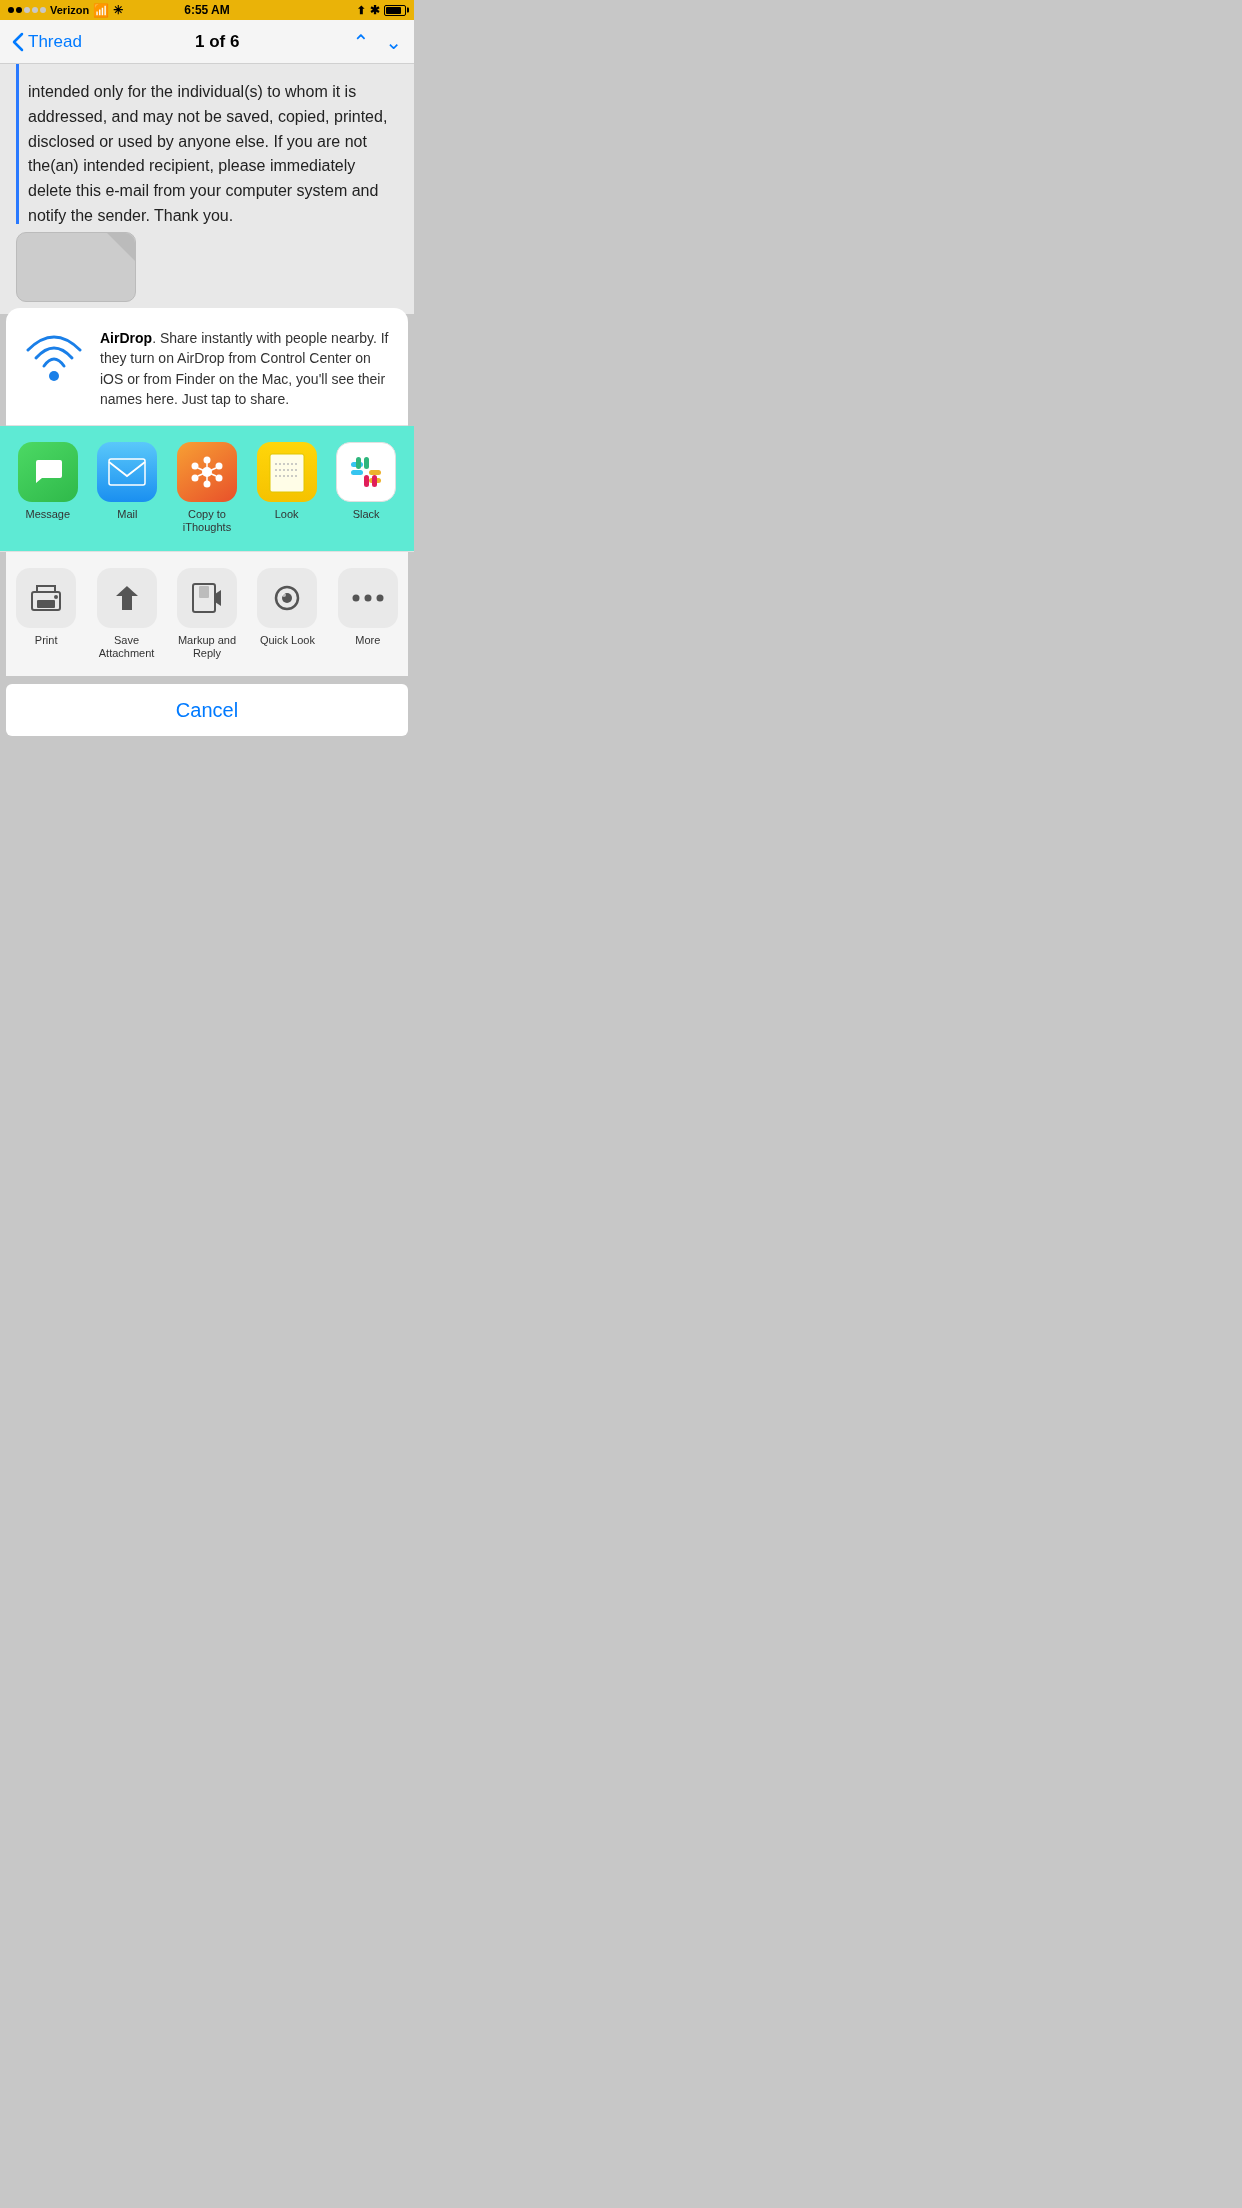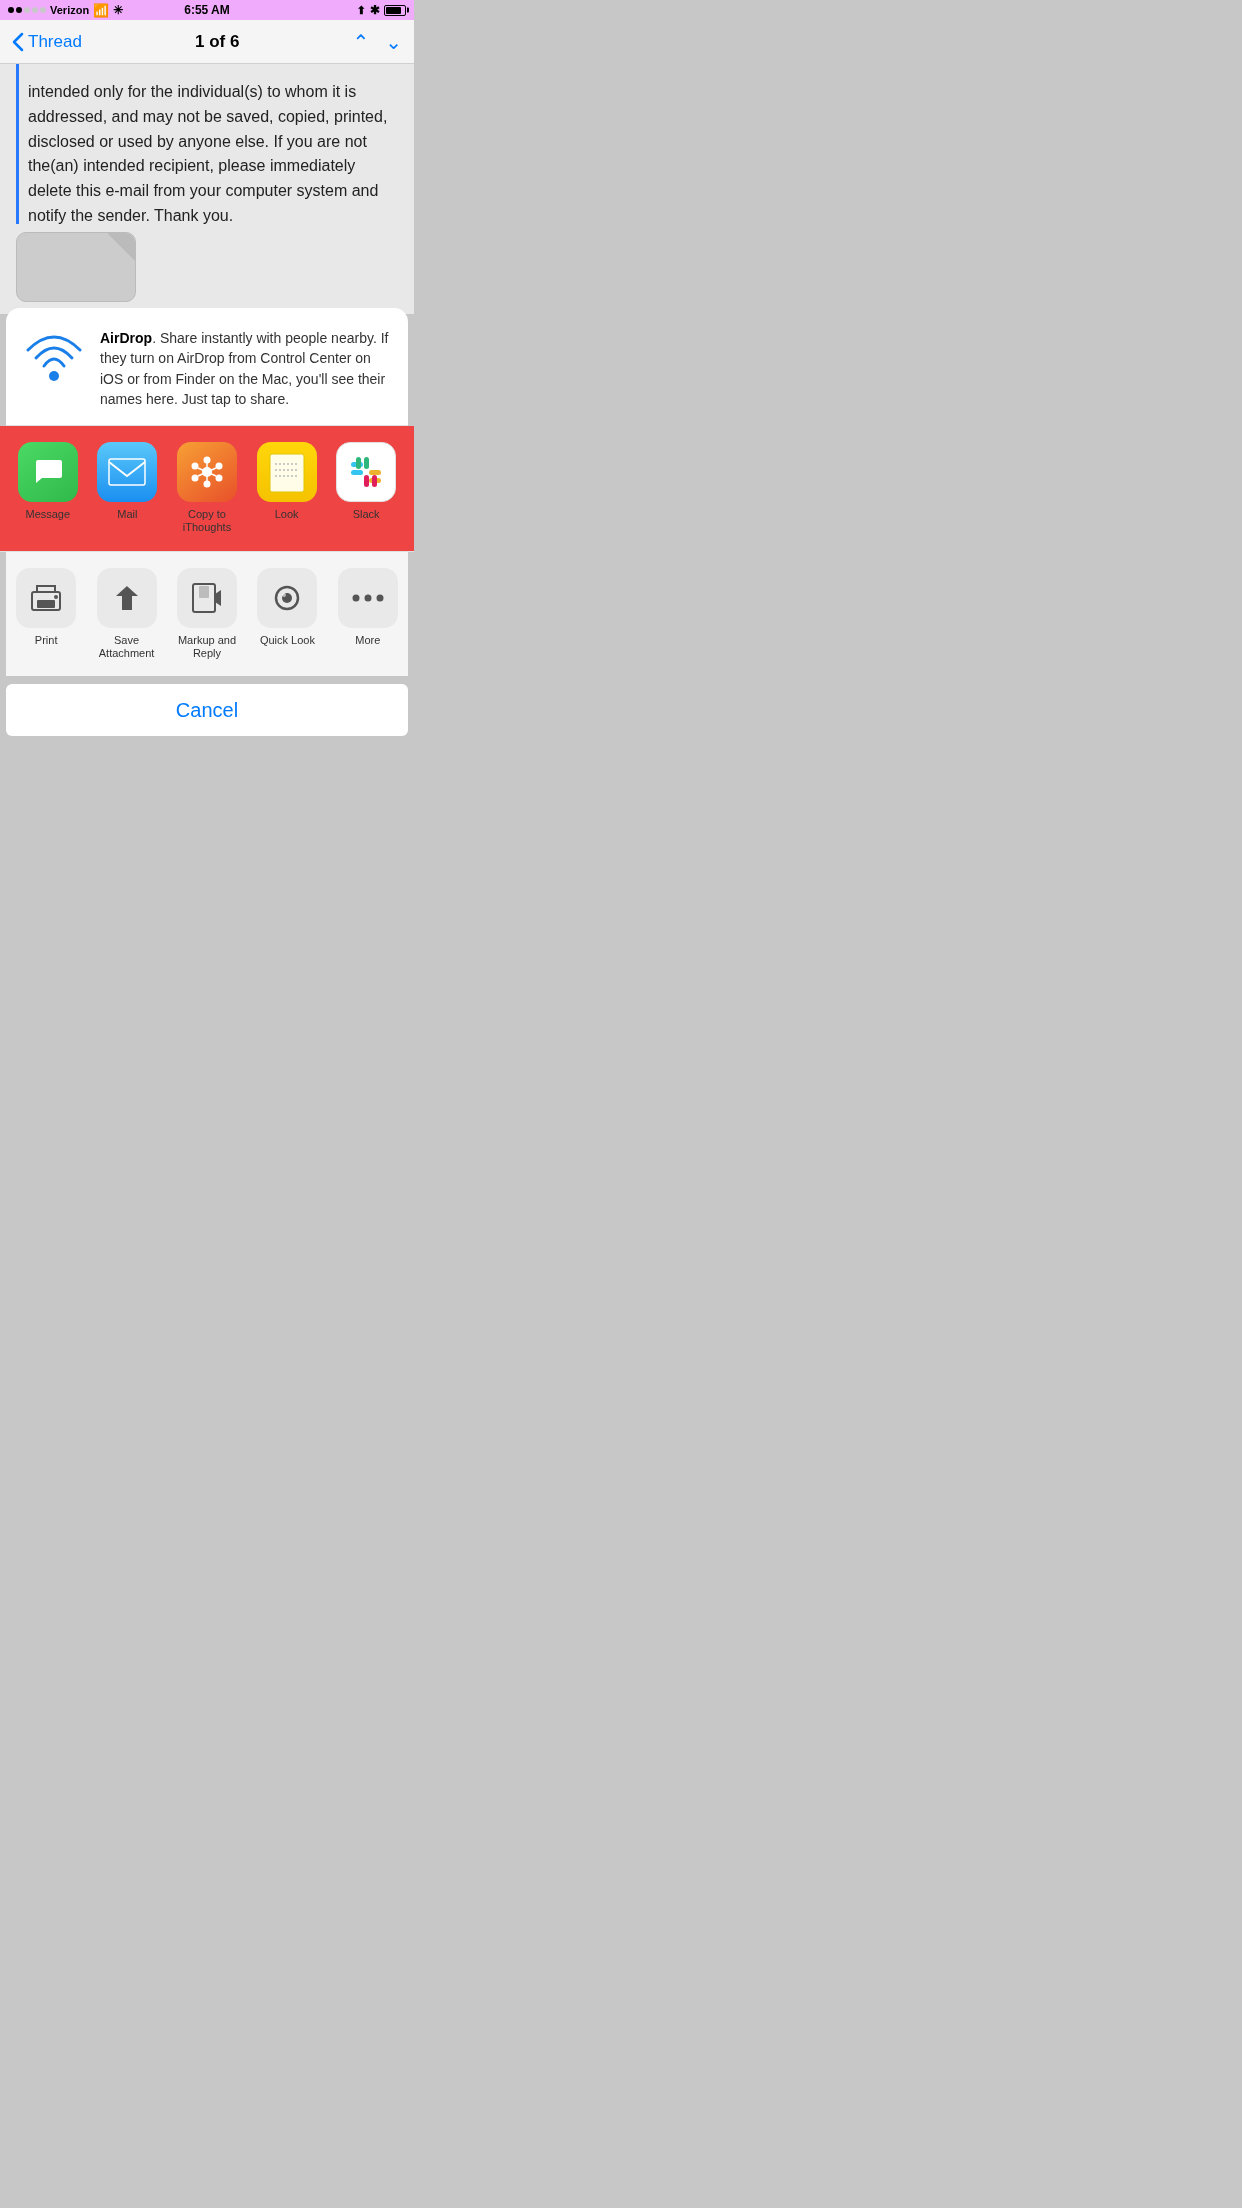--- a/index.html
+++ b/index.html
@@ -9,21 +9,21 @@
       width: 414px;
       height: 736px;
       font-family: -apple-system, 'Helvetica Neue', Arial, sans-serif;
       background: #c7c7c7;
       overflow: hidden;
       position: relative;
     }
 
     
     .status-bar {
-      background: #f0abfc;
+      background: #eab308;
       height: 20px;
       display: flex;
       align-items: center;
       justify-content: space-between;
       padding: 0 8px;
       font-size: 11px;
       font-weight: 600;
       color: #000;
     }
     .status-left { display: flex; align-items: center; gap: 4px; }
@@ -136,21 +136,21 @@
     .airdrop-icon-wrap {
       flex-shrink: 0;
       width: 64px; height: 64px;
       display: flex; align-items: center; justify-content: center;
     }
     .airdrop-text { font-size: 14px; line-height: 1.45; color: #333; }
     .airdrop-text strong { font-weight: 700; color: #000; }
 
     
     .apps-section {
-      background: #ef4444;
+      background: #5eead4;
       margin: 0 0;
       padding: 16px 8px 16px;
       border-bottom: 1px solid #e0e0e0;
       overflow: hidden;
     }
     .apps-row {
       display: flex;
       gap: 0;
       align-items: flex-start;
     }

